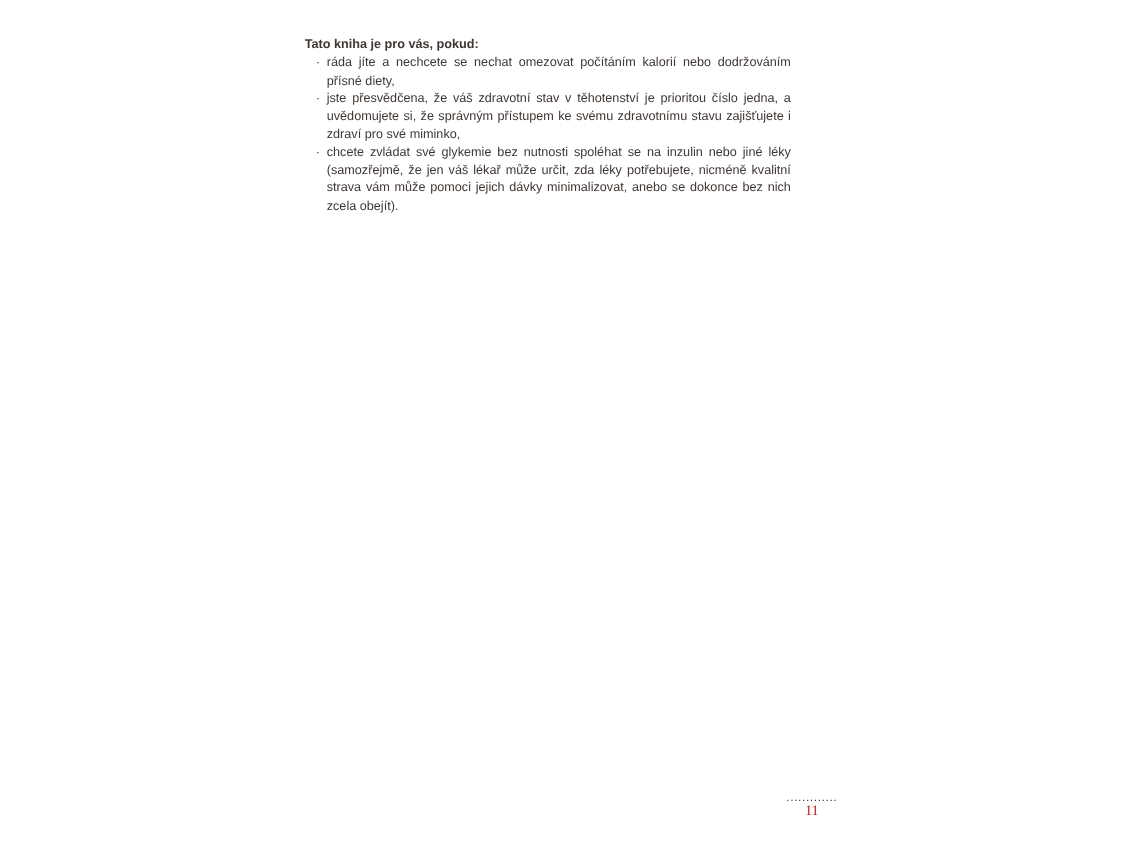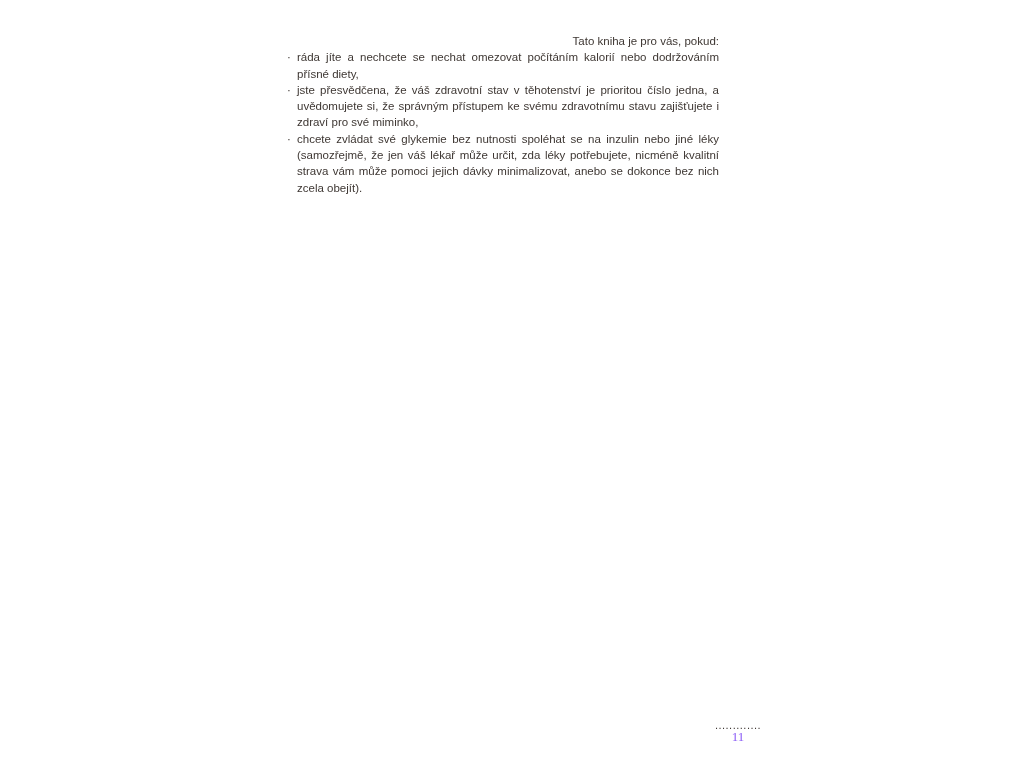--- a/index.html
+++ b/index.html
@@ -20,23 +20,22 @@
     position: absolute;
     left: 277px;
     top: 33px;
     width: 442px;
     font-size: 11.5px;
     line-height: 16.3px;
   }
   .heading {
     margin: 0;
     font-size: 11.5px;
-    font-weight: 400;
+    font-weight: 700;
     line-height: 16.3px;
-    text-align: right;
   }
   .bullets {
     list-style: none;
     margin: 0;
     padding: 0;
   }
   .bullet {
     position: relative;
     padding-left: 20px;
     text-align: justify;
@@ -61,21 +60,21 @@
     font-size: 11px;
     line-height: 10px;
     letter-spacing: 0.5px;
     white-space: nowrap;
     color: #3e3733;
   }
   .page-number {
     font-family: "Liberation Serif", serif;
     font-size: 13px;
     line-height: 14px;
-    color: #8b5cf6;
+    color: #b91c1c;
   }
 </style>
 </head>
 <body>
 
 <div class="page">
 
   <div class="content">
 
     <p class="heading">Tato kniha je pro vás, pokud:</p>

